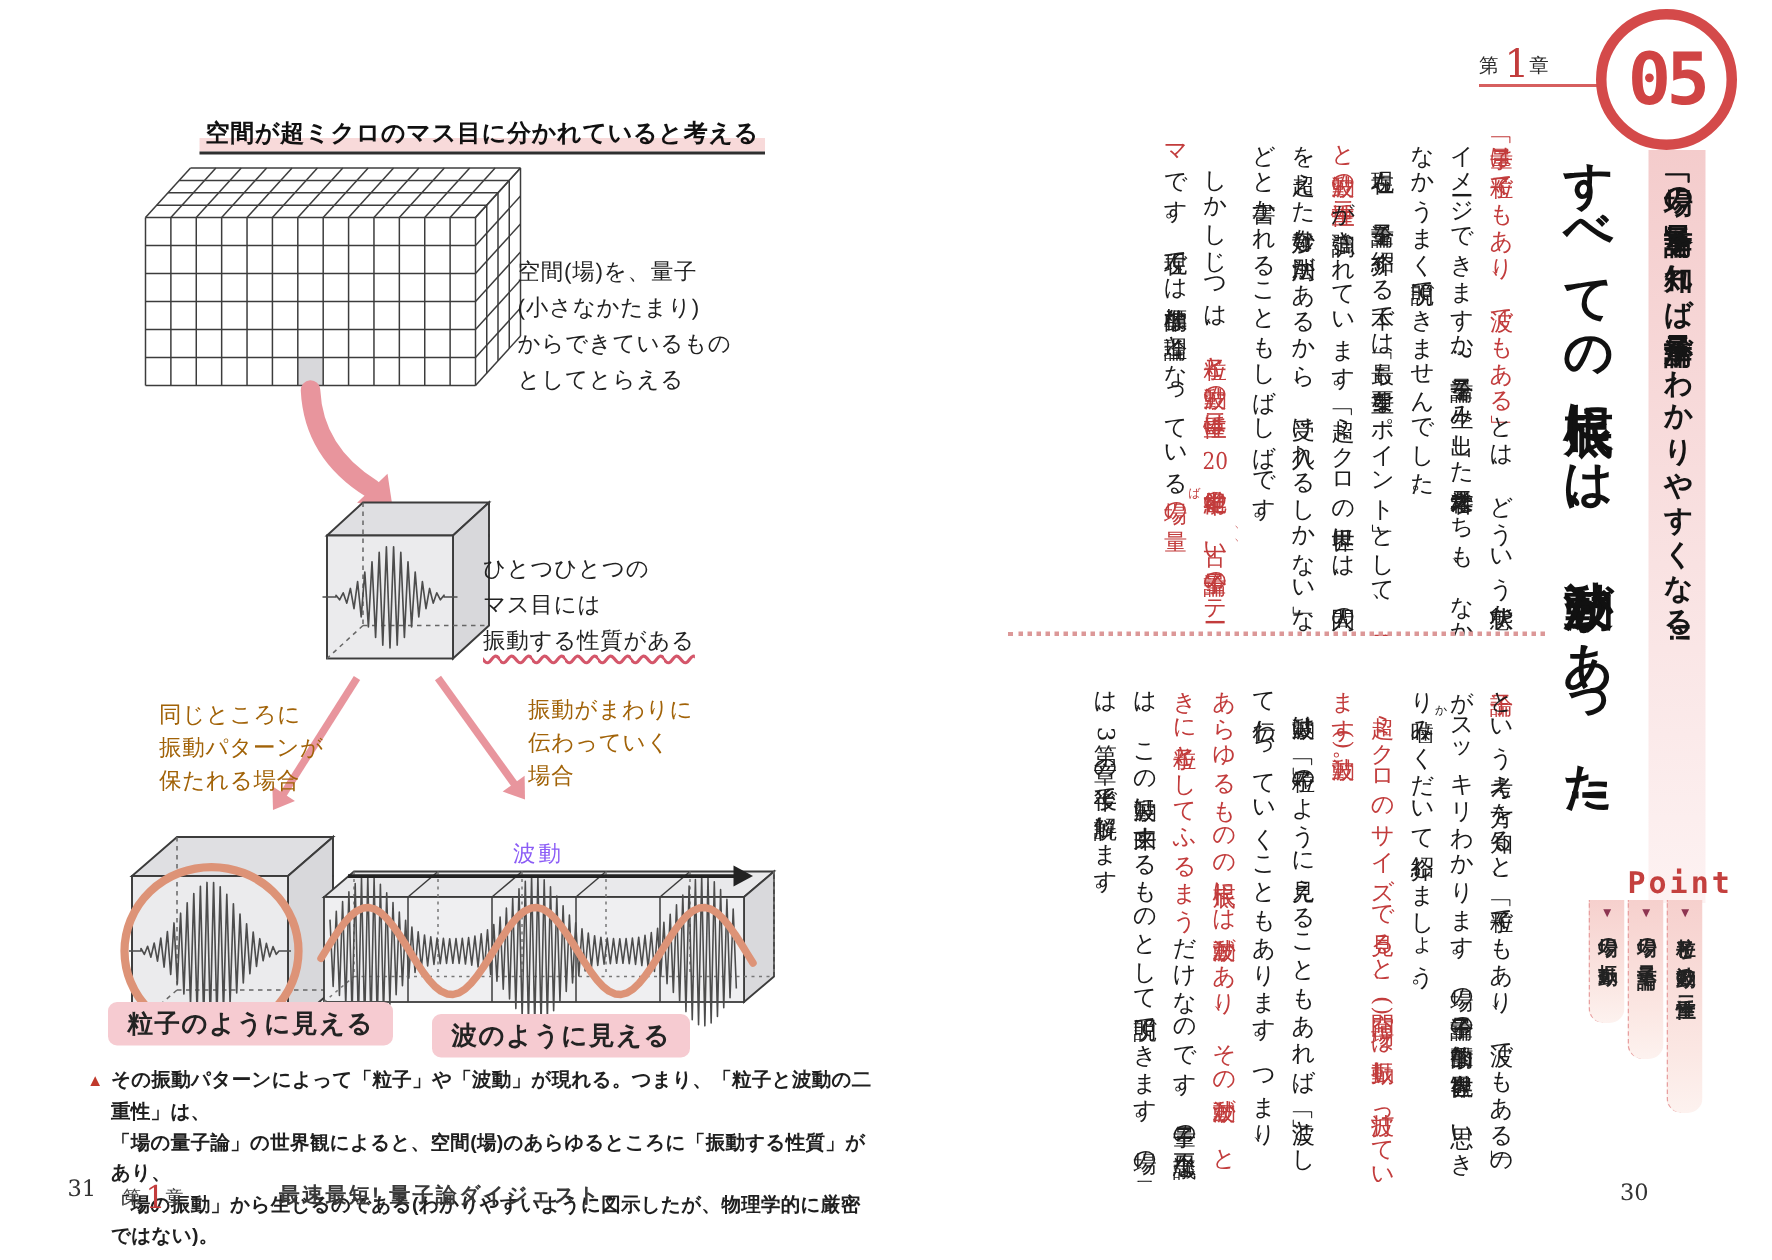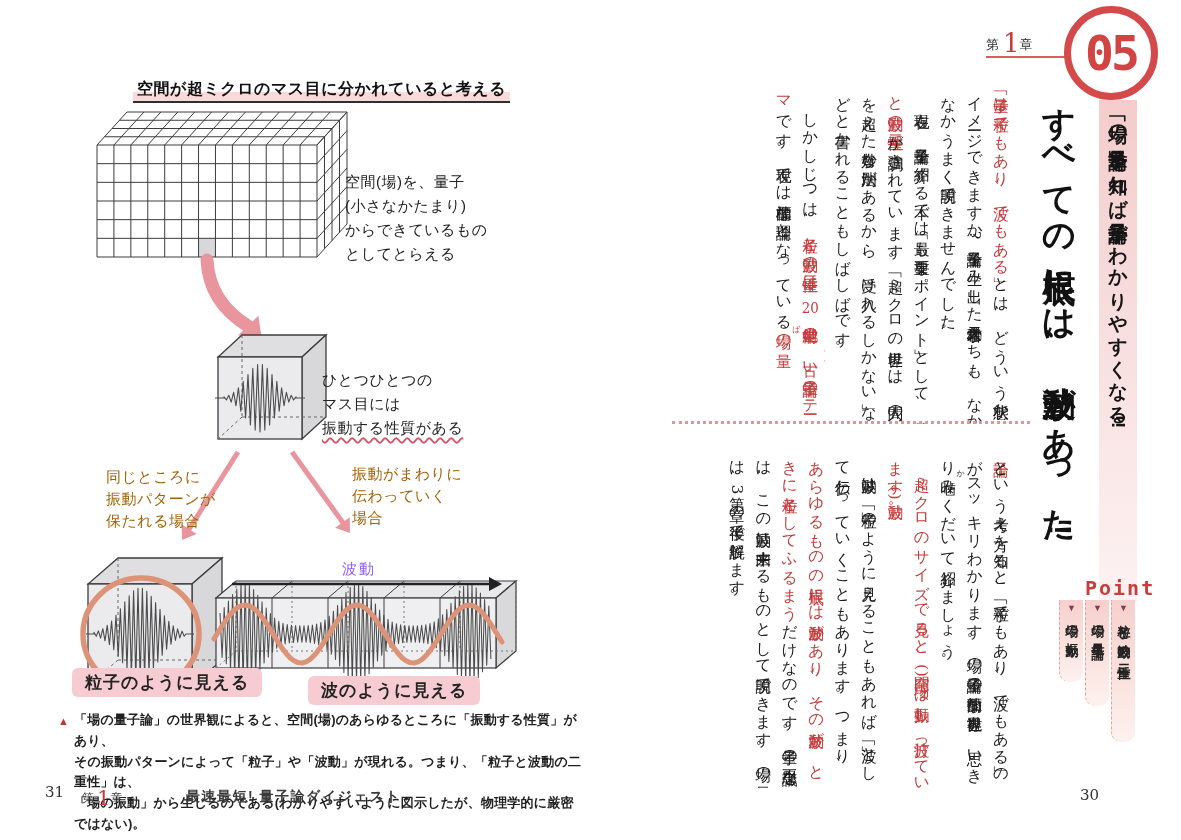--- a/index.html
+++ b/index.html
@@ -176,26 +176,26 @@
 
 <div class="note-sm" style="left:352px;top:463px;">
   <div>振動がまわりに</div>
   <div>伝わっていく</div>
   <div>場合</div>
 </div>
 
 <div class="wave-word" style="left:342px;top:560px;">波動</div>
 
 <div class="pinkbox" style="left:72px;top:668px;">粒子のように見える</div>
-<div class="pinkbox" style="left:308px;top:676px;">波のように見える</div>
+<div class="pinkbox" style="left:288px;top:676px;">波のように見える</div>
 
 <div class="fig-note" style="left:58px;top:710px;">
   <span class="tri">▲</span>
+  <div>その振動パターンによって「粒子」や「波動」が現れる。つまり、「粒子と波動の二重性」は、</div>
   <div>「場の量子論」の世界観によると、空間(場)のあらゆるところに「振動する性質」があり、</div>
-  <div>その振動パターンによって「粒子」や「波動」が現れる。つまり、「粒子と波動の二重性」は、</div>
   <div>「場の振動」から生じるのである(わかりやすいように図示したが、物理学的に厳密ではない)。</div>
 </div>
 
 <div class="folio" style="left:45px;top:783px;">31</div>
 <div class="footer-ch" style="left:82px;top:786px;">
   <span>第</span><span class="num">1</span><span>章</span>
 </div>
 <div class="footer-title" style="left:150px;top:788px;">最速最短! 量子論ダイジェスト</div>
 
 <div class="chapter-head" style="left:986px;top:28px;">

